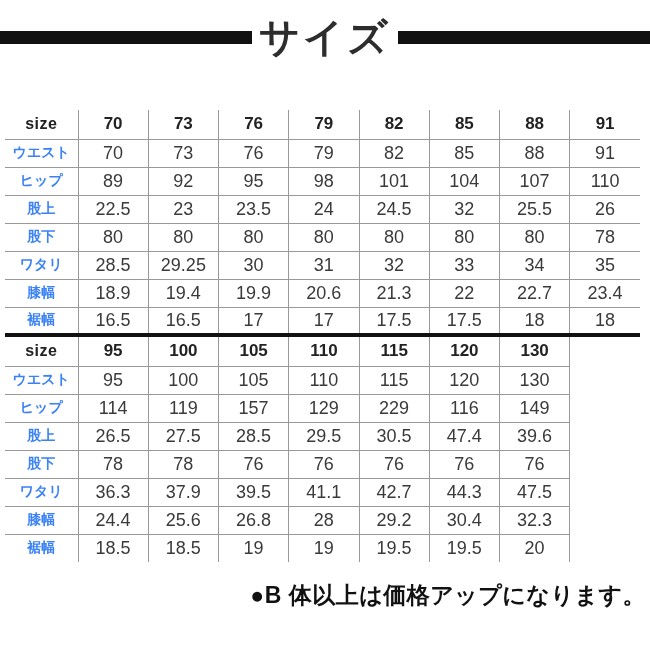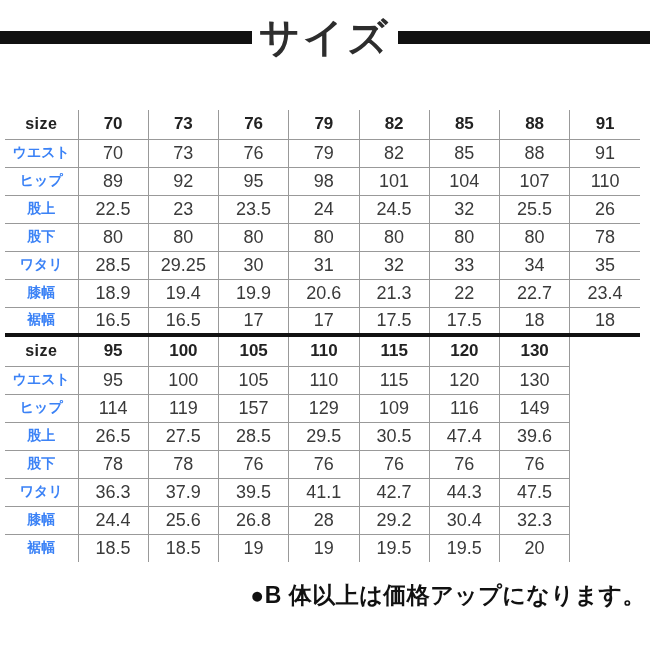--- a/index.html
+++ b/index.html
@@ -254,21 +254,21 @@
             <td>120</td>
             <td>130</td>
             <td class="ghost"></td>
           </tr>
           <tr>
             <th>ヒップ</th>
             <td>114</td>
             <td>119</td>
             <td>157</td>
             <td>129</td>
-            <td>109</td>
+            <td>229</td>
             <td>116</td>
             <td>149</td>
             <td class="ghost"></td>
           </tr>
           <tr>
             <th>股上</th>
             <td>26.5</td>
             <td>27.5</td>
             <td>28.5</td>
             <td>29.5</td>

